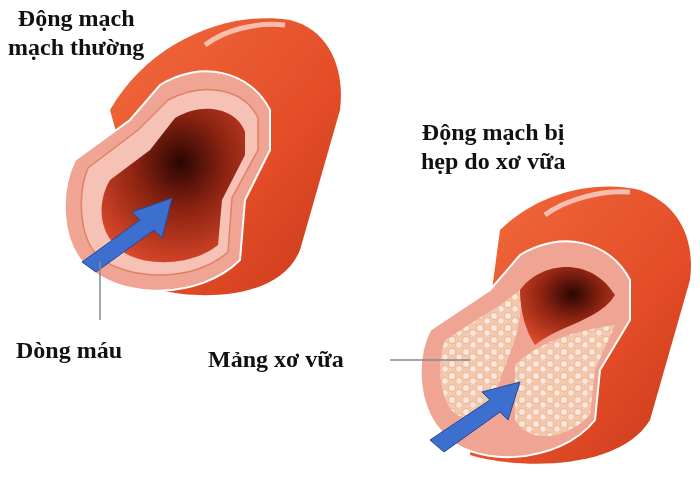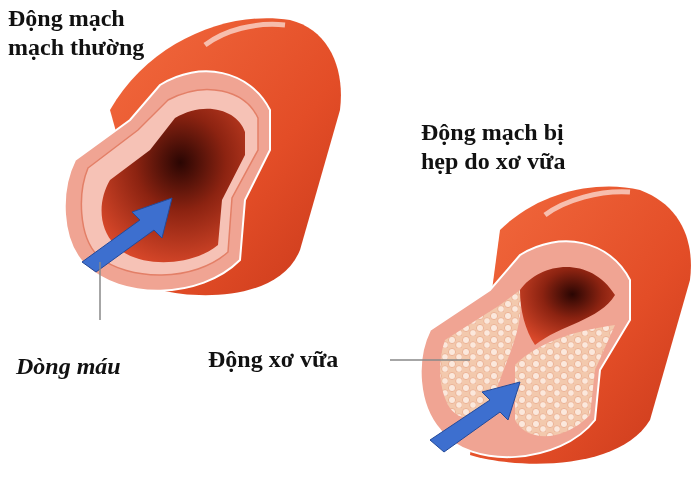--- a/index.html
+++ b/index.html
@@ -1,18 +1,18 @@
 <!DOCTYPE html>
 <html><head>
 <meta charset="utf-8">
 <style>
   html, body { margin:0; padding:0; }
   body { width:700px; height:482px; background:#ffffff; position:relative; overflow:hidden;
          font-family:"Liberation Serif","DejaVu Serif",serif; }
-  .label { position:absolute; font-weight:bold; color:#111111; font-size:24px; line-height:29px; white-space:nowrap; }
+  .label { position:absolute; font-weight:bold; color:#111111; font-size:24px; line-height:29px; white-space:nowrap;text-align:center; }
   svg.art { position:absolute; left:0; top:0; }
 </style>
 </head>
 <body>
 
 <svg class="art" width="700" height="482" viewBox="0 0 700 482">
   <defs>
     <linearGradient id="tubeGrad" x1="0" y1="0" x2="1" y2="1">
       <stop offset="0" stop-color="#f26a3e"></stop>
       <stop offset="0.6" stop-color="#e34d27"></stop>
@@ -66,15 +66,15 @@
 <div class="label" style="left:8px; top:4px;">
   <div>Động mạch</div>
   <div>mạch thường</div>
 </div>
 
 <div class="label" style="left:384px; top:118px;margin-left:37px;">
   <div>Động mạch bị</div>
   <div>hẹp do xơ vữa</div>
 </div>
 
-<div class="label" style="left:16px; top:352px;font-style:italic;">Dòng máu</div>
+<div class="label" style="left:16px; top:336px;">Dòng máu</div>
 
-<div class="label" style="left:208px; top:345px;">Động xơ vữa</div>
+<div class="label" style="left:208px; top:345px;">Mảng xơ vữa</div>
 
 </body></html>

